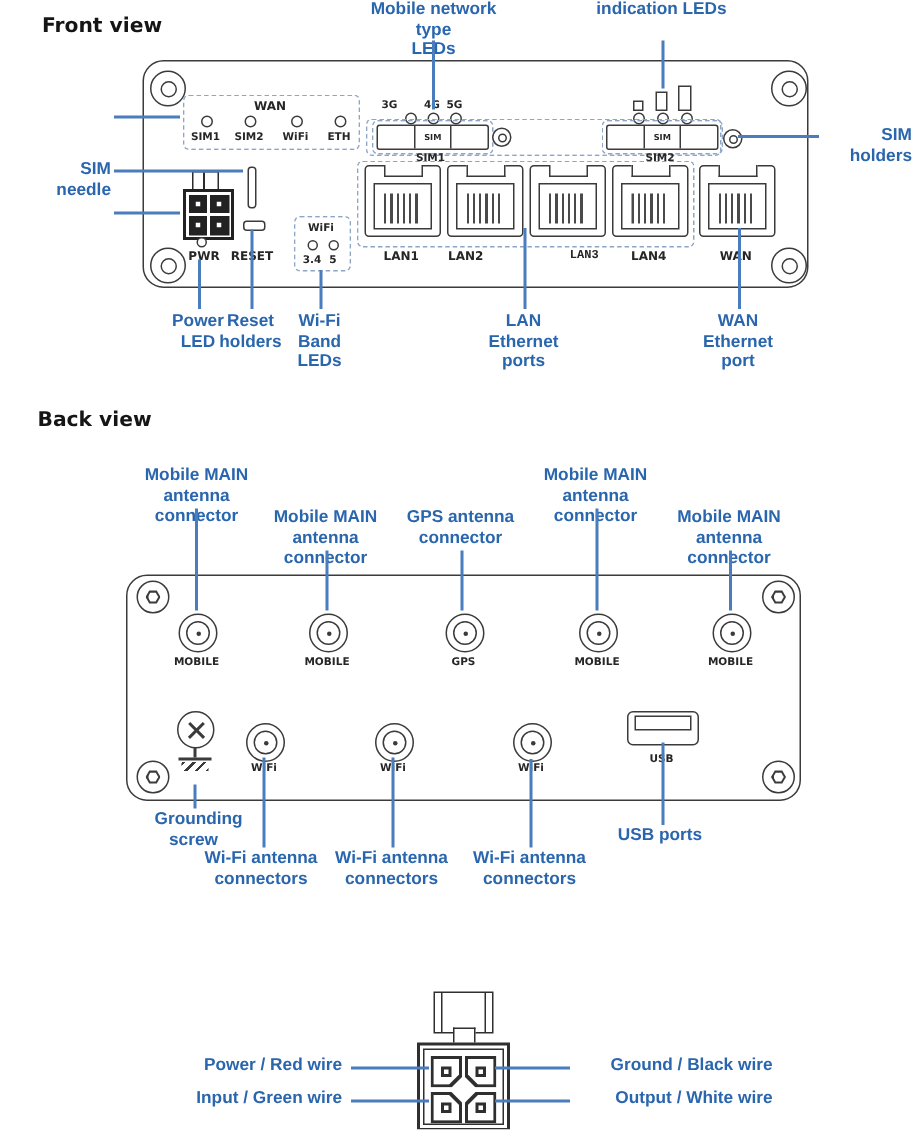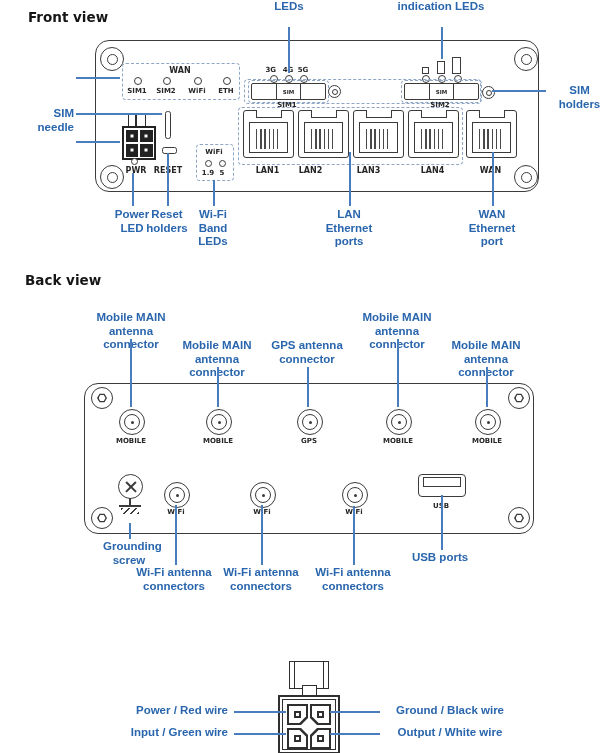--- a/index.html
+++ b/index.html
@@ -6,21 +6,21 @@
   .canvas{position:relative;width:608px;height:753px;background:#fff;overflow:hidden;
           font-family:"Liberation Sans",sans-serif;}
   
   .heading{position:absolute;color:#151515;font:700 13.5px/15px "DejaVu Sans",sans-serif;}
   .heading.small{font:700 11.5px/13px "DejaVu Sans",sans-serif;letter-spacing:.2px;}
   
   .lbl{position:absolute;color:#2a66ad;font:700 11.5px/13.5px "Liberation Sans",sans-serif;
        text-align:center;}
   .lbl span{display:block;}
   .lbl.left{text-align:right;}
-  .lbl.right{text-align:center;}
+  .lbl.right{text-align:right;}
   
   .ln{position:absolute;background:#4a7dbd;}
   
   .device{position:absolute;border:1.5px solid #3b3b3b;border-radius:14px;background:#fff;}
   
   .cscrew{position:absolute;width:22px;height:22px;border:1.4px solid #3b3b3b;border-radius:50%;
           display:flex;align-items:center;justify-content:center;background:#fff;}
   .cscrew .in{width:9px;height:9px;border:1.4px solid #3b3b3b;border-radius:50%;}
   
   .hscrew{position:absolute;width:20px;height:20px;border:1.4px solid #3b3b3b;border-radius:50%;
@@ -102,20 +102,21 @@
      background:repeating-linear-gradient(-45deg,#3b3b3b 0 1.6px,transparent 1.6px 5px);}
 </style>
 </head>
 <body>
 
 <div class="canvas">
 
   <div class="heading" style="left:28px;top:10px;">Front view</div>
 
   <div class="lbl" style="left:234px;top:0;width:110px;">
+    <span>Mobile network type</span>
     <span>LEDs</span>
   </div>
   <div class="lbl" style="left:386px;top:0;width:110px;">
     <span>indication LEDs</span>
   </div>
 
   <div class="lbl right" style="left:551px;top:84px;width:57px;">SIM holders</div>
   <div class="lbl left" style="left:14px;top:107px;width:60px;">SIM needle</div>
 
   <div class="device" style="left:95px;top:40px;width:442px;height:150px;">
@@ -137,21 +138,21 @@
       <div class="led" style="left:11px;top:13px;"></div>
       <div class="led" style="left:40px;top:13px;"></div>
       <div class="led" style="left:71px;top:13px;"></div>
       <div class="led" style="left:100px;top:13px;"></div>
       <div class="dlbl f7" style="left:0px;top:23px;width:28px;">SIM1</div>
       <div class="dlbl f7" style="left:29px;top:23px;width:28px;">SIM2</div>
       <div class="dlbl f7" style="left:60px;top:23px;width:28px;">WiFi</div>
       <div class="dlbl f7" style="left:89px;top:23px;width:28px;">ETH</div>
     </div>
 
-    <div class="dlbl f7" style="left:164px;top:25px;width:16px;text-align:right;">3G</div>
+    <div class="dlbl f7" style="left:153px;top:25px;width:16px;text-align:right;">3G</div>
     <div class="dlbl f7" style="left:184px;top:25px;width:16px;">4G</div>
     <div class="dlbl f7" style="left:199px;top:25px;width:16px;">5G</div>
     <div class="led" style="left:174px;top:34px;"></div>
     <div class="led" style="left:189px;top:34px;"></div>
     <div class="led" style="left:204px;top:34px;"></div>
 
     <div class="bar" style="left:326px;top:26px;width:5px;height:5px;"></div>
     <div class="bar" style="left:341px;top:20px;width:6px;height:11px;"></div>
     <div class="bar" style="left:356px;top:16px;width:7px;height:15px;"></div>
     <div class="led" style="left:326px;top:34px;"></div>
@@ -202,21 +203,21 @@
     </div>
     <div class="led sm" style="left:35px;top:117px;"></div>
     <div class="dlbl" style="left:24px;top:125px;width:32px;">PWR</div>
     <div class="rstbtn" style="left:66px;top:106px;"></div>
     <div class="dlbl" style="left:52px;top:125px;width:40px;">RESET</div>
 
     <div class="dash" style="left:100px;top:103px;width:36px;height:35px;">
       <div class="dlbl f7" style="left:0;top:3px;width:34px;">WiFi</div>
       <div class="led sm" style="left:8px;top:15px;"></div>
       <div class="led sm" style="left:22px;top:15px;"></div>
-      <div class="dlbl f7" style="left:1px;top:24px;width:20px;">1.9</div>
+      <div class="dlbl f7" style="left:1px;top:24px;width:20px;">3.4</div>
       <div class="dlbl f7" style="left:15px;top:24px;width:20px;">5</div>
     </div>
 
     <div class="dash" style="left:142px;top:66px;width:223px;height:56px;"></div>
     <div class="port" style="left:147px;top:69px;">
         <div class="tab"></div>
         <div class="inner">
           <div class="pins"></div>
         </div>
       </div>
@@ -239,21 +240,21 @@
         </div>
       </div>
     <div class="port" style="left:370px;top:69px;">
         <div class="tab"></div>
         <div class="inner">
           <div class="pins"></div>
         </div>
       </div>
     <div class="dlbl" style="left:147px;top:125px;width:49px;">LAN1</div>
     <div class="dlbl" style="left:190px;top:125px;width:49px;">LAN2</div>
-    <div class="dlbl" style="left:248px;top:125px;width:49px;">LAN3</div>
+    <div class="dlbl" style="left:269px;top:125px;width:49px;font-family:Liberation Mono, monospace;">LAN3</div>
     <div class="dlbl" style="left:312px;top:125px;width:49px;">LAN4</div>
     <div class="dlbl" style="left:370px;top:125px;width:49px;">WAN</div>
   </div>
 
   <div class="lbl" style="left:106px;top:208px;width:52px;">
     <span>Power</span>
     <span>LED</span>
   </div>
   <div class="lbl" style="left:141px;top:208px;width:52px;">
     <span>Reset</span>

